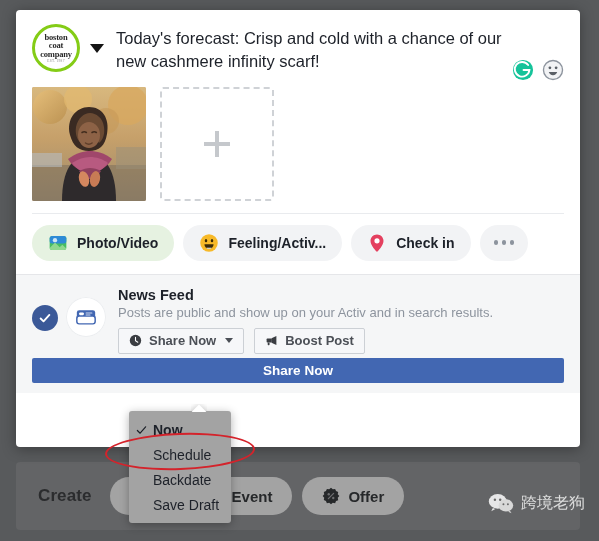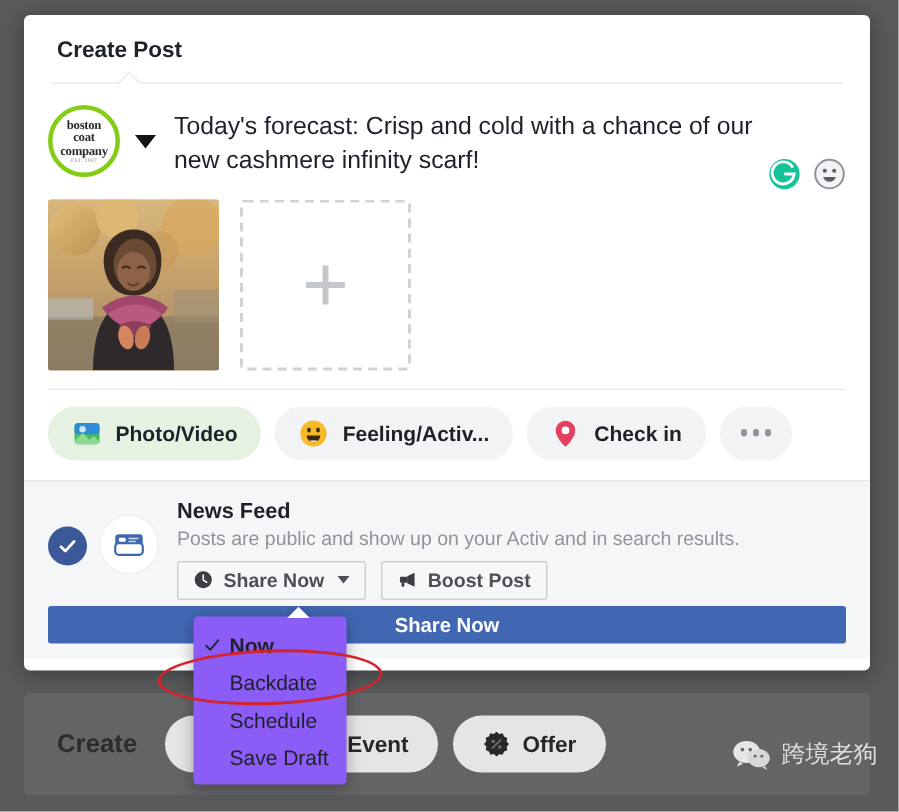--- a/index.html
+++ b/index.html
@@ -24,21 +24,21 @@
     gap: 0px;
   }
   #backdrop-bar .create-label {
     font-size: 17px; font-weight: bold; color: #2b2c2e;
     letter-spacing: .1px;
     margin-right: 18px;
   }
   .bd-pill {
     display: flex; align-items: center; gap: 8px;
     height: 38px; padding: 0 20px;
-    background: #e5e5e5;
+    background: #a3a3a3;
     border-radius: 19px;
     color: #26282a; font-size: 15px; font-weight: bold;
   }
   .bd-pill + .bd-pill { margin-left: 10px; }
   .bd-icon { width: 18px; height: 18px; display:block; }
 
   
   #wechat-watermark {
     position: absolute; right: 14px; top: 492px;
     display: flex; align-items: center; gap: 7px;
@@ -215,21 +215,21 @@
     height: 25px; border-radius: 2px;
     background: #4267b2;
     color: #fff; font-size: 13.5px; font-weight: bold;
     display: flex; align-items: center; justify-content: center;
   }
 
   
   #schedule-dropdown {
     position: absolute; left: 129px; top: 411px;
     width: 102px;
-    background: #8b5cf6;
+    background: #a3a3a3;
     border-radius: 3px;
     box-shadow: 0 2px 10px rgba(0,0,0,.30);
     padding: 6px 0 6px 0;
     z-index: 40;
   }
   #dropdown-arrow {
     position: absolute; left: 62px; top: -7px;
     width: 16px; height: 8px; overflow: hidden;
   }
   #dropdown-arrow:before {
@@ -300,25 +300,20 @@
     <ellipse cx="22" cy="16" rx="9" ry="7.5" fill="#e2e2e2"></ellipse>
     <path d="M27 22.5l2 3.2-4.2-2z" fill="#e2e2e2"></path>
     <circle cx="19" cy="14.5" r="1.2" fill="#6a6a6a"></circle>
     <circle cx="24.5" cy="14.5" r="1.2" fill="#6a6a6a"></circle>
   </svg>
   <span>跨境老狗</span>
 </div>
 
 <div id="create-post-modal">
 
-  <div id="modal-tabs">
-    <div id="tab-create-post">Create Post</div>
-    <div id="tab-divider"></div>
-    <div id="tab-notch"></div>
-  </div>
 
   <div id="composer-row">
     <div id="page-avatar">
       <div class="logo-lines">
         <div>boston</div>
         <div>coat</div>
         <div>company</div>
         <div class="logo-sub">EST. 1987</div>
       </div>
     </div>
@@ -472,25 +467,25 @@
   <div id="dropdown-arrow"></div>
 
   <div class="menu-item checked">
     <svg class="tick" viewBox="0 0 24 24">
       <path d="M3 13l6 6L21 5" fill="none" stroke="#1d2129" stroke-width="2.6" stroke-linecap="round" stroke-linejoin="round"></path>
     </svg>
     <span>Now</span>
   </div>
 
   <div class="menu-item">
+    <span>Schedule</span>
+  </div>
+
+  <div class="menu-item">
     <span>Backdate</span>
-  </div>
-
-  <div class="menu-item">
-    <span>Schedule</span>
   </div>
 
   <div class="menu-item">
     <span>Save Draft</span>
   </div>
 
   <div id="highlight-ellipse"></div>
 </div>
 
 </body></html>

